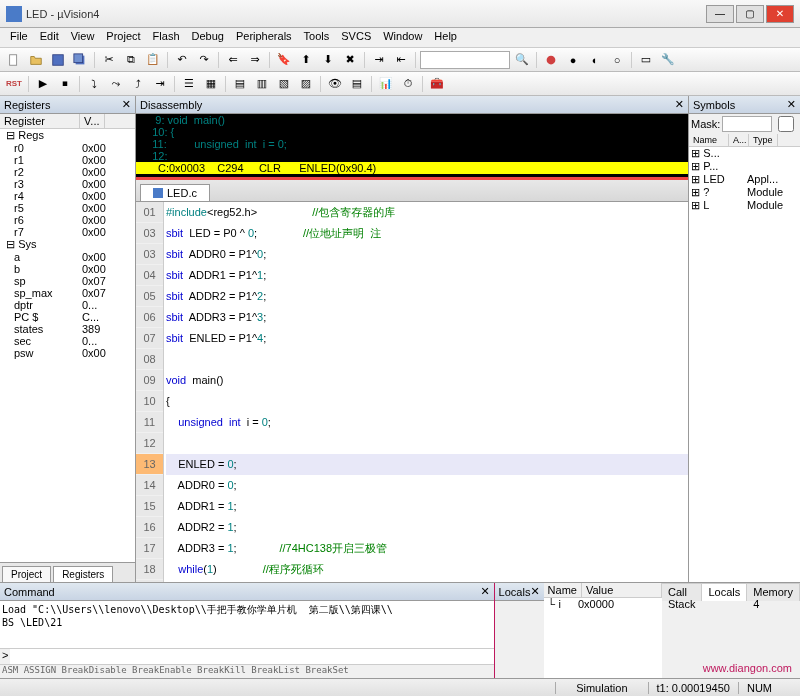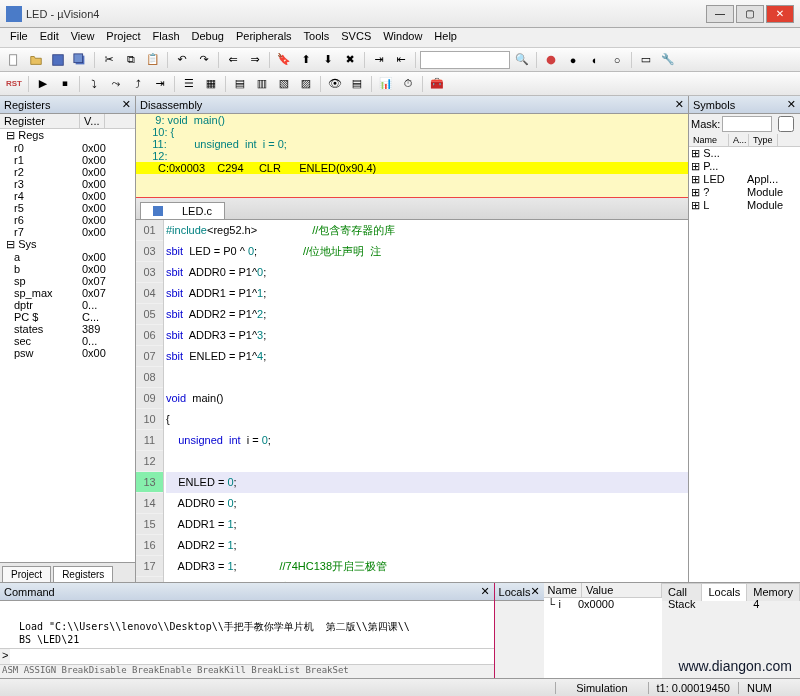--- a/index.html
+++ b/index.html
@@ -24,62 +24,62 @@
 .regtbl .rhdr{display:flex;background:#f0f0f0;border-bottom:1px solid #ccc}
 .regtbl .rhdr div{padding:1px 4px;border-right:1px solid #ccc}
 .regrow{display:flex;padding:0 2px}
 .regrow .n{width:80px;padding-left:12px}
 .regrow .v{flex:1}
 .regrow.grp .n{padding-left:4px}
 .tabs{height:20px;background:#e8e8e8;border-top:1px solid #999;display:flex;align-items:flex-end}
 .tab{padding:2px 8px;background:#f8f8f8;border:1px solid #999;border-bottom:none;font-size:10px;margin-left:2px}
 .tab.active{background:#fff}
 .centerpanel{flex:1;display:flex;flex-direction:column}
-.disasm{height:84px;background:#fef9c3;border-bottom:1px solid #ef4444;font-family:Consolas,monospace;font-size:10px;overflow:hidden}
+.disasm{height:66px;background:#000000;border-bottom:3px solid #ef4444;font-family:Consolas,monospace;font-size:10px;overflow:hidden}
 .disasm .line{padding:0 4px;white-space:pre}
 .disasm .hl{background:#ffff00}
 .editor-tabs{height:22px;background:linear-gradient(#e8e8e8,#d8d8d8);display:flex;align-items:flex-end;padding-left:4px;border-bottom:1px solid #999}
-.editor-tab{padding:2px 12px;background:#fff;border:1px solid #999;border-bottom:none;font-size:10px;display:flex;align-items:center;gap:19px}
+.editor-tab{padding:2px 12px;background:#fff;border:1px solid #999;border-bottom:none;font-size:10px;display:flex;align-items:center;gap:4px}
 .editor-tab .fileico{width:10px;height:10px;background:#4a7bc8}
 .editor{flex:1;background:#fff;display:flex;overflow:hidden;font-family:Consolas,"Courier New",monospace;font-size:14px}
 .gutter{width:28px;background:#e8e8e8;border-right:1px solid #ccc;text-align:center;color:#666;line-height:21px;font-size:10px}
 .gutter .gl{height:21px;border-bottom:1px solid #f0f0f0}
-.gutter .cur{background:#86efac;position:relative}
+.gutter .cur{background:#fdba74;position:relative}
 .gutter .cur::before{content:"➡";position:absolute;left:-10px;color:#e0a000}
 .code{flex:1;line-height:21px;padding-left:2px;white-space:pre}
 .code .cl{height:21px}
 .code .cursor-line{background:#e8e8f8}
 .kw{color:#0000d0}
 .pp{color:#008080}
 .cm{color:#008000}
 .num{color:#008080}
 .rightpanel{width:112px;border-left:1px solid #999;display:flex;flex-direction:column;background:#f0f0f0}
 .sym-filter{padding:2px;display:flex;gap:2px;align-items:center;font-size:10px}
 .sym-filter input{width:50px;height:16px;border:1px solid #aaa}
 .symtree{flex:1;background:#fff;font-size:10px;overflow:auto}
 .symhdr{display:flex;background:#f0f0f0;border-bottom:1px solid #ccc}
 .symhdr div{padding:1px 4px;border-right:1px solid #ccc;font-size:9px}
 .symrow{display:flex;padding:0 2px}
 .bottomrow{display:flex;height:96px;border-top:1px solid #999}
 .cmdpanel{width:510px;border-right:1px solid #be185d;display:flex;flex-direction:column}
-.cmd-body{flex:1;background:#fff;font-family:Consolas,monospace;font-size:10px;padding:19px;overflow:auto}
+.cmd-body{flex:1;background:#fff;font-family:Consolas,monospace;font-size:10px;padding:2px;overflow:auto}
 .cmd-input{height:16px;border-top:1px solid #ccc;display:flex}
 .cmd-input span{padding:0 2px}
 .cmd-input input{flex:1;border:none;font-family:Consolas,monospace;font-size:10px}
 .cmd-hints{height:14px;border-top:1px solid #ccc;font-family:Consolas,monospace;font-size:9px;padding:0 2px;color:#666;white-space:nowrap;overflow:hidden}
 .localspanel{flex:1;display:flex;flex-direction:row}
 .locals-body{flex:1;background:#fff}
 .locals-hdr{display:flex;background:#f0f0f0;border-bottom:1px solid #ccc;font-size:10px}
 .locals-hdr div{padding:1px 4px;border-right:1px solid #ccc}
 .locals-row{display:flex;font-size:10px;padding:0 4px}
 .locals-tabs{height:18px;background:#e8e8e8;border-top:1px solid #ccc;display:flex;font-size:9px}
 .locals-tabs span{padding:2px 6px;border-right:1px solid #ccc}
 .statusbar{height:18px;background:linear-gradient(#f0f0f0,#e0e0e0);border-top:1px solid #999;display:flex;align-items:center;font-size:10px;padding:0 20px}
 .statusbar .sp{flex:1}
-.watermark{position:absolute;right:8px;bottom:22px;color:#0f172a;font-size:14px;pointer-events:none}
+.watermark{position:absolute;right:8px;bottom:22px;color:#be185d;font-size:11px;pointer-events:none}
 svg{width:14px;height:14px}
 </style>
 </head>
 <body>
 
 <div class="titlebar">
   <div class="icon"></div>
   <div class="title">LED - µVision4</div>
   <div class="winbtns">
     <div class="winbtn">—</div>

